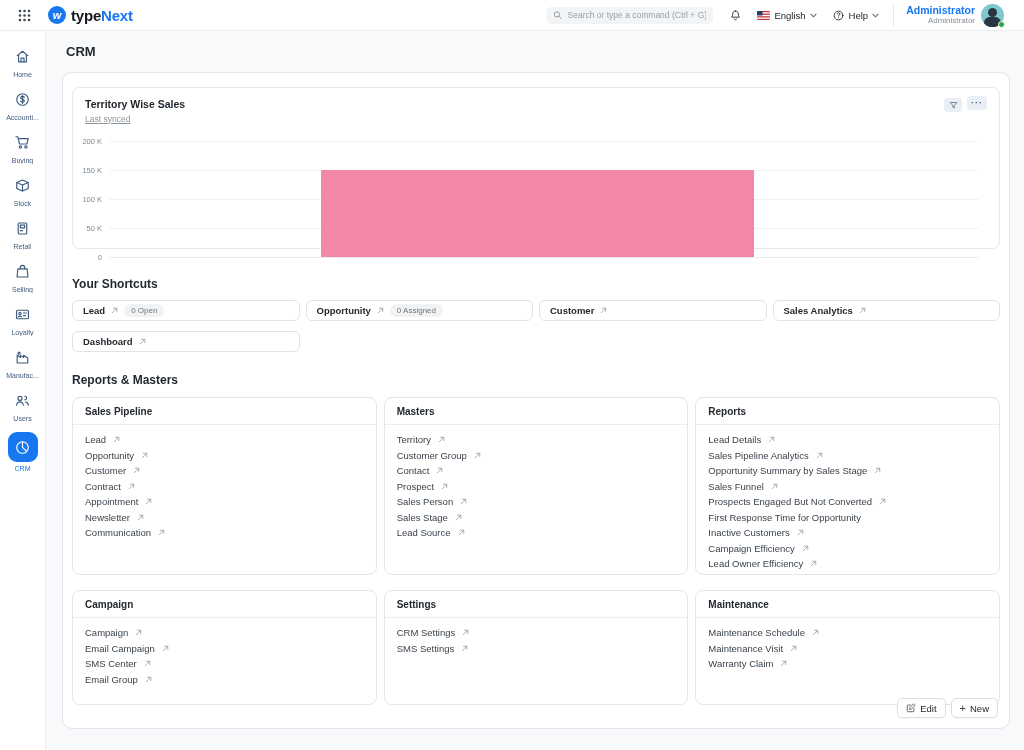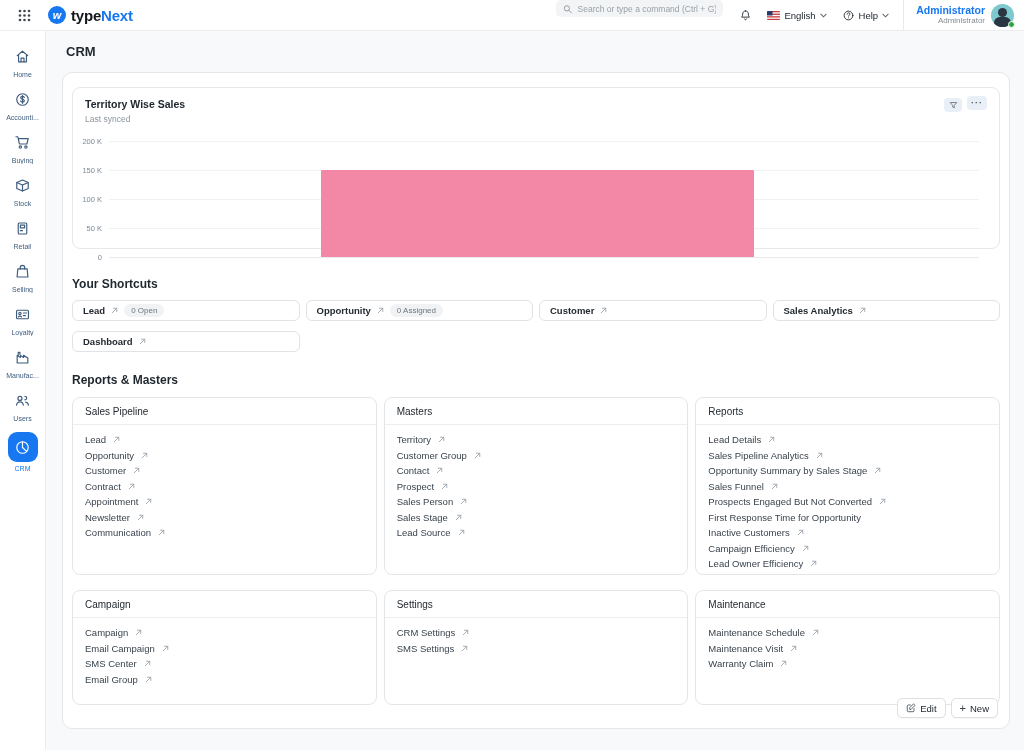--- a/index.html
+++ b/index.html
@@ -5,21 +5,21 @@
   * { margin:0; padding:0; box-sizing:border-box; }
   html,body { width:1024px; height:750px; font-family:"Liberation Sans", sans-serif; background:#fff; overflow:hidden; }
 
   
   .header { position:absolute; top:0; left:0; width:1024px; height:31px; background:#fff; border-bottom:1px solid #ECEDEF; display:flex; align-items:center; z-index:10; }
   .grid-btn { margin-left:14px; width:20px; height:20px; display:flex; align-items:center; justify-content:center; cursor:pointer; }
   .logo-wrap { display:flex; align-items:center; margin-left:14px; gap:5px; }
   .logo-mark { width:18px; height:18px; border-radius:50%; background:#1677F1; color:#fff; display:flex; align-items:center; justify-content:center; font-weight:bold; font-style:italic; font-size:11px; }
   .logo-text { font-size:15px; font-weight:bold; color:#15191E; letter-spacing:-0.2px; }
   .logo-text .blue { color:#1677F1;text-align:right; }
-  .header-right { margin-left:auto; display:flex; height:100%; padding-right:10px; }
+  .header-right { margin-left:auto; display:flex; align-items:center; height:100%; padding-right:20px; }
   .search-box { width:167px; height:17px; background:#F3F4F6; border-radius:5px; display:flex; align-items:center; padding:0 7px; gap:5px; }
   .search-box input { border:none; background:transparent; outline:none; font-size:8.5px; color:#5A646D; width:100%; font-family:"Liberation Sans", sans-serif; }
   .search-box input::placeholder { color:#98A1A8; }
   .hicon { display:flex; align-items:center; justify-content:center; cursor:pointer; }
   .bell { margin-left:16px; }
   .lang { display:flex; align-items:center; gap:4px; margin-left:15px; cursor:pointer; }
   .lang-label, .help-label { font-size:9.5px; color:#20272E; }
   .flag { width:13px; height:9px; border-radius:1px; overflow:hidden; display:block; }
   .help { display:flex; align-items:center; gap:4px; margin-left:15px; cursor:pointer; }
   .user-block { display:flex; align-items:center; margin-left:14px; padding-left:12px; border-left:1px solid #E8EAEC; gap:6px; cursor:pointer; }
@@ -44,21 +44,21 @@
   
   .main { position:absolute; top:31px; left:46px; width:978px; height:719px; background:#F8F9FA; }
   .page-title { position:absolute; top:13px; left:20px; font-size:13px; font-weight:bold; color:#1F272E; }
   .workspace { position:absolute; top:41px; left:16px; width:948px; height:657px; background:#fff; border:1px solid #E5E7EA; border-radius:10px; }
 
   
   .chart-card { position:absolute; top:14px; left:9px; right:9px; height:162px; border:1px solid #E6E8EB; border-radius:8px; background:#fff; padding:10px 12px; }
   .chart-head { display:flex; align-items:flex-start; }
   .chart-titles { line-height:1.3; }
   .chart-title { font-size:10.5px; font-weight:bold; color:#20272E; }
-  .chart-subtitle { font-size:8.5px; color:#8D959C; margin-top:2px; }
+  .chart-subtitle { font-size:8.5px; color:#8D959C; margin-top:2px;text-decoration:underline; }
   .chart-actions { margin-left:auto; display:flex; gap:5px; }
   .chart-btn { height:14px; min-width:18px; padding:0 4px; background:#E9EFF7; border:none; border-radius:4px; display:flex; align-items:center; justify-content:center; color:#46525C; cursor:pointer; font-size:9px; line-height:1; }
   .plot { position:relative; margin:16px 8px 0 24px; height:116px; }
   .gridline { position:absolute; left:0; right:0; height:1px; background:#F1F2F4; }
   .gridline.zero { background:#E9EBED; }
   .tick-label { position:absolute; right:calc(100% + 7px); top:-4px; font-size:7.5px; color:#7C8894; white-space:nowrap; }
   .chart-bar { position:absolute; left:24.4%; width:49.7%; bottom:0; border-radius:1px 1px 0 0; }
 
   
   .section-heading { font-size:12px; font-weight:bold; color:#1F272E; }
@@ -66,21 +66,21 @@
   .shortcut-grid { margin-top:9px; display:grid; grid-template-columns:repeat(4, 1fr); gap:10px 6px; }
   .shortcut-card { height:21px; border:1px solid #DFE3E6; border-radius:6px; background:#fff; display:flex; align-items:center; padding:0 10px; gap:6px; cursor:pointer; }
   .sc-label { font-size:9.5px; font-weight:bold; color:#242A30; white-space:nowrap; }
   .sc-badge { font-size:8px; color:#6C7680; background:#F0F2F4; border-radius:8px; padding:2px 7px; white-space:nowrap; }
   .sc-badge:empty { display:none; }
 
   
   .reports { position:absolute; top:300px; left:9px; right:9px; }
   .rm-grid { margin-top:10px; display:grid; grid-template-columns:repeat(3, 1fr); grid-template-rows:178px 115px; gap:15px 7px; }
   .rm-card { border:1px solid #E3E6E9; border-radius:8px; background:#fff; overflow:hidden; }
-  .rm-card-title { padding:8px 12px 7px; font-size:10px; font-weight:normal; color:#242A30; border-bottom:1px solid #EBEDEF; }
+  .rm-card-title { padding:8px 12px 7px; font-size:10px; font-weight:bold; color:#242A30; border-bottom:1px solid #EBEDEF; }
   .rm-card-links { padding:7px 12px; }
   .rm-link { display:flex; align-items:center; height:15.5px; cursor:pointer; gap:7px; }
   .rm-link-label { font-size:9.5px; color:#3A434D; white-space:nowrap; }
   .rm-arrow { display:flex; align-items:center; }
 
   
   .ws-footer { position:absolute; right:11px; bottom:10px; display:flex; gap:5px; }
   .ws-btn { height:20px; padding:0 8px; background:#fff; border:1px solid #DCE0E3; border-radius:5px; display:flex; align-items:center; gap:4px; font-size:9.5px; color:#242A30; cursor:pointer; box-shadow:0 1px 1px rgba(0,0,0,0.03); font-family:"Liberation Sans", sans-serif; }
   .plus-glyph { font-size:11px; color:#3A434D; line-height:1; }
   .ellipsis-glyph { letter-spacing:1px; font-weight:bold; font-size:9px; transform:translateY(-2px); }

